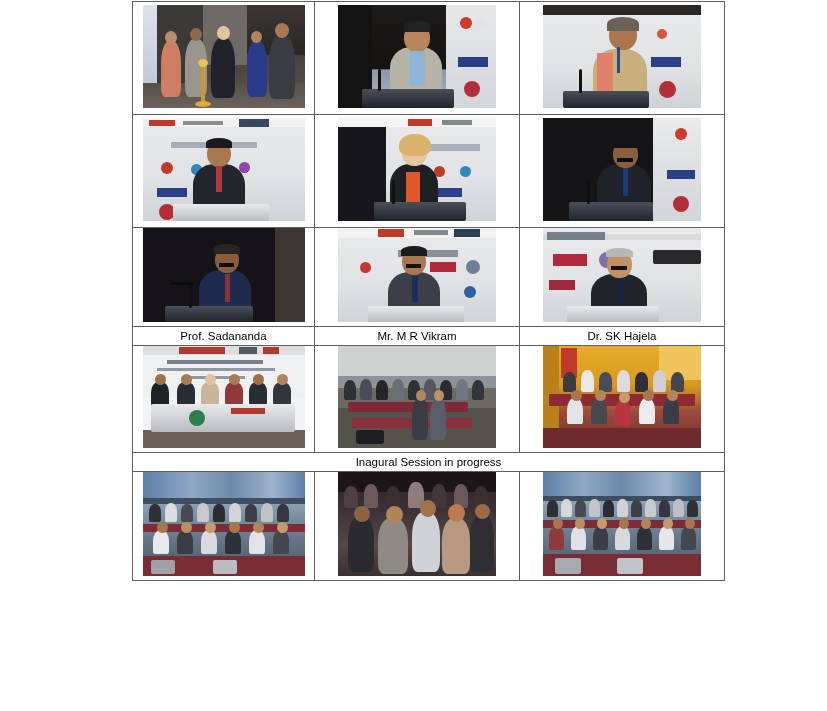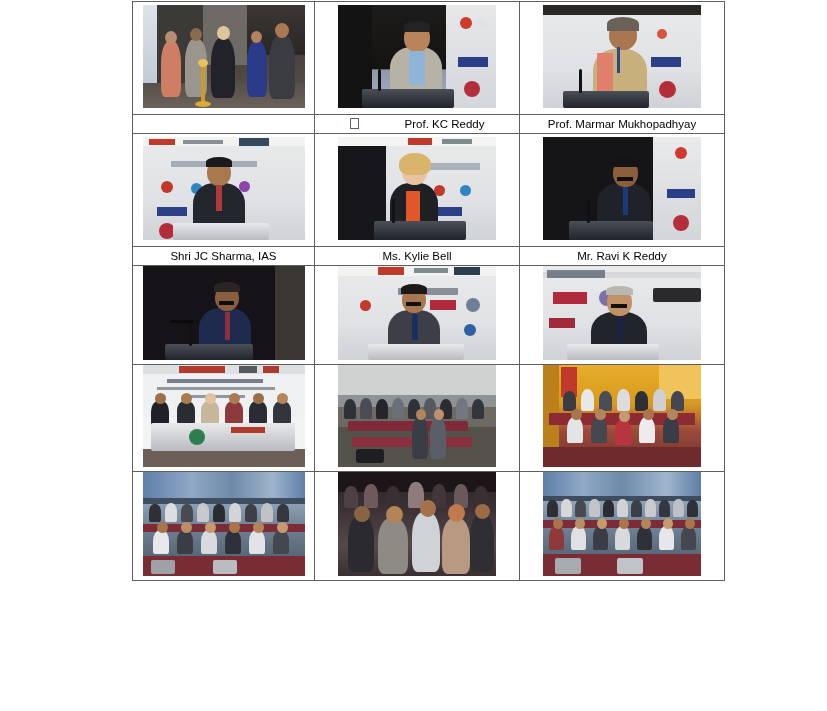--- a/index.html
+++ b/index.html
@@ -176,27 +176,20 @@
             <div class="strip" style="left:54px;top:48px;width:16px;height:50px;background:#e0806a;"></div>
             <div class="head" style="left:66px;top:14px;width:28px;height:31px;background:#a9764f;border-radius:50% 50% 46% 46%;"></div>
             <div class="strip" style="left:64px;top:12px;width:32px;height:14px;background:#6a6158;border-radius:50% 50% 0 0;"></div>
             <div class="strip" style="left:74px;top:42px;width:3px;height:26px;background:#2a4a8a;"></div>
             <div class="podium-dark" style="left:20px;top:86px;width:86px;height:17px;"></div>
             <div class="mic" style="left:36px;top:64px;width:3px;height:24px;"></div>
           </div>
         </td>
       </tr>
 
-      <tr>
-        <td class="caption-cell"></td>
-        <td class="caption-cell">
-          <span class="tofu"></span><span>Prof. KC Reddy</span>
-        </td>
-        <td class="caption-cell">Prof. Marmar Mukhopadhyay</td>
-      </tr>
 
       <tr>
         <td class="photo-cell">
           <div class="photo ph-banner" style="width:162px;height:103px;">
             <div class="strip" style="left:0;top:0;width:162px;height:9px;background:#f2f2f0;"></div>
             <div class="strip" style="left:6px;top:2px;width:26px;height:6px;background:#c0392b;"></div>
             <div class="strip" style="left:40px;top:3px;width:40px;height:4px;background:#8a8f96;"></div>
             <div class="strip" style="left:96px;top:1px;width:30px;height:8px;background:#34495e;"></div>
             <div class="strip" style="left:28px;top:24px;width:86px;height:6px;background:#6f7c8c;opacity:.55;"></div>
             <div class="logo-dot" style="left:18px;top:44px;width:12px;height:12px;background:#c0392b;"></div>
@@ -241,25 +234,20 @@
             <div class="head" style="left:70px;top:22px;width:25px;height:28px;background:#8b5f3c;border-radius:50% 50% 46% 46%;"></div>
             <div class="strip" style="left:69px;top:20px;width:27px;height:10px;background:#141416;border-radius:50% 50% 0 0;"></div>
             <div class="strip" style="left:74px;top:40px;width:16px;height:4px;background:#0e0e10;"></div>
             <div class="strip" style="left:80px;top:50px;width:5px;height:28px;background:#1b3a7a;"></div>
             <div class="podium-dark" style="left:26px;top:84px;width:84px;height:19px;"></div>
             <div class="mic" style="left:44px;top:62px;width:3px;height:24px;"></div>
           </div>
         </td>
       </tr>
 
-      <tr>
-        <td class="caption-cell">Shri JC Sharma, IAS</td>
-        <td class="caption-cell">Ms. Kylie Bell</td>
-        <td class="caption-cell">Mr. Ravi K Reddy</td>
-      </tr>
 
       <tr>
         <td class="photo-cell r3">
           <div class="photo ph-dark" style="width:162px;height:94px;">
             <div class="strip" style="left:0;top:0;width:162px;height:94px;background:#151317;"></div>
             <div class="strip" style="left:132px;top:0;width:30px;height:94px;background:#3a3733;"></div>
             <div class="fig" style="left:56px;top:42px;width:52px;height:50px;background:#1e2b4e;"></div>
             <div class="head" style="left:72px;top:18px;width:24px;height:27px;background:#8a5d3c;border-radius:50% 50% 46% 46%;"></div>
             <div class="strip" style="left:71px;top:16px;width:26px;height:10px;background:#2a2522;border-radius:50% 50% 0 0;"></div>
             <div class="strip" style="left:76px;top:35px;width:15px;height:4px;background:#0e0e10;"></div>
@@ -299,20 +287,25 @@
             <div class="fig" style="left:48px;top:46px;width:56px;height:48px;background:#22242b;"></div>
             <div class="head" style="left:64px;top:22px;width:25px;height:28px;background:#c09266;border-radius:50% 50% 46% 46%;"></div>
             <div class="strip" style="left:63px;top:20px;width:27px;height:9px;background:#b9b7b2;border-radius:50% 50% 0 0;"></div>
             <div class="strip" style="left:68px;top:38px;width:16px;height:4px;background:#111;"></div>
             <div class="strip" style="left:74px;top:50px;width:6px;height:26px;background:#1b2340;"></div>
             <div class="podium" style="left:24px;top:78px;width:92px;height:16px;"></div>
           </div>
         </td>
       </tr>
 
+      <tr>
+        <td class="caption-cell">Prof. Sadananda</td>
+        <td class="caption-cell">Mr. M R Vikram</td>
+        <td class="caption-cell">Dr. SK Hajela</td>
+      </tr>
 
       <tr>
         <td class="photo-cell r4">
           <div class="photo ph-room" style="width:162px;height:102px;">
             <div class="strip" style="left:0;top:0;width:162px;height:52px;background:#eef0f2;"></div>
             <div class="strip" style="left:0;top:0;width:162px;height:9px;background:#dde0e3;"></div>
             <div class="strip" style="left:36px;top:1px;width:46px;height:7px;background:#b03a2e;"></div>
             <div class="strip" style="left:96px;top:1px;width:18px;height:7px;background:#555a61;"></div>
             <div class="strip" style="left:120px;top:1px;width:16px;height:7px;background:#b03a2e;"></div>
             <div class="strip" style="left:24px;top:14px;width:96px;height:4px;background:#5a6270;opacity:.8;"></div>
@@ -383,20 +376,23 @@
             <div class="head" style="left:76px;top:46px;width:11px;height:11px;background:#c49a6e;"></div>
             <div class="crowd" style="left:96px;top:52px;width:16px;height:26px;background:#ececee;"></div>
             <div class="head" style="left:100px;top:44px;width:11px;height:11px;background:#a8754c;"></div>
             <div class="crowd" style="left:120px;top:52px;width:16px;height:26px;background:#3a3d45;"></div>
             <div class="head" style="left:124px;top:44px;width:11px;height:11px;background:#b3855c;"></div>
             <div class="strip" style="left:0;top:82px;width:158px;height:20px;background:#6e2a2c;"></div>
           </div>
         </td>
       </tr>
 
+      <tr>
+        <td class="caption-cell" colspan="3">Inagural Session in progress</td>
+      </tr>
 
       <tr>
         <td class="photo-cell r5">
           <div class="photo ph-hallblu" style="width:162px;height:104px;">
             <div class="strip" style="left:0;top:0;width:162px;height:28px;background:linear-gradient(90deg,#5f7fa8,#8fa8c4 30%,#6d8aa8 55%,#9db4cc 80%,#5f7fa8);"></div>
             <div class="strip" style="left:0;top:26px;width:162px;height:6px;background:#3f4e60;"></div>
             <div class="crowd" style="left:6px;top:32px;width:12px;height:18px;background:#2e3036;"></div>
             <div class="crowd" style="left:22px;top:31px;width:12px;height:19px;background:#dcdde0;"></div>
             <div class="crowd" style="left:38px;top:32px;width:12px;height:18px;background:#474a52;"></div>
             <div class="crowd" style="left:54px;top:31px;width:12px;height:19px;background:#c7c9cd;"></div>

